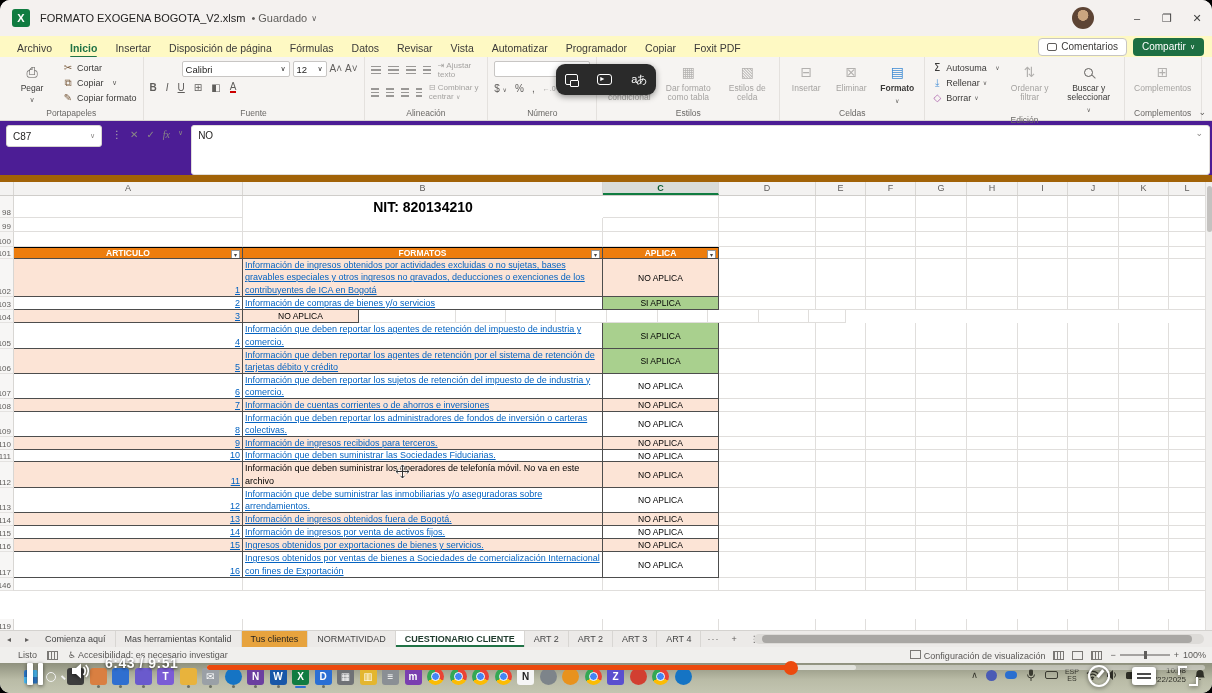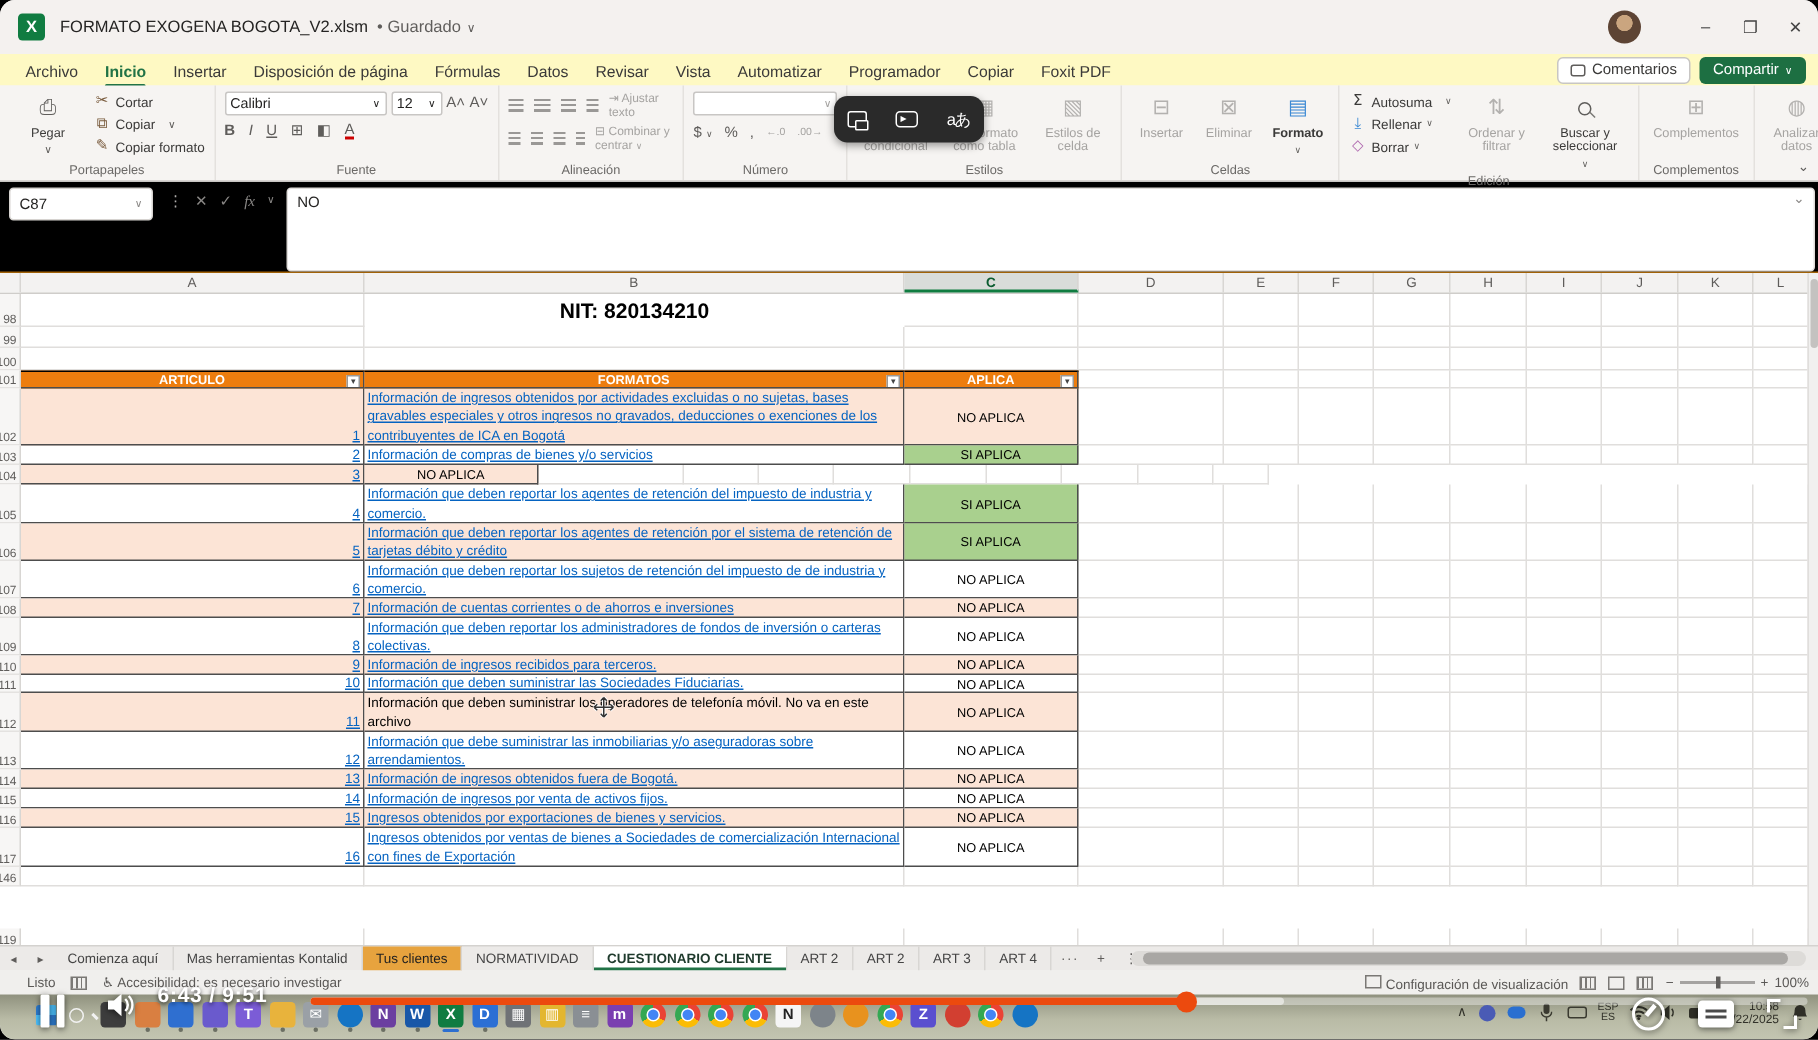--- a/index.html
+++ b/index.html
@@ -53,21 +53,21 @@
   .sbtn .ic { font-size:10px; color:#7a5c3e; width:12px; text-align:center; }
   .combo { border:1px solid #c8c6c4; background:#fff; font-size:9.5px; color:#252423; display:flex; align-items:center; justify-content:space-between; padding:0 3px; height:16px; border-radius:2px; }
   .fontrow { display:flex; gap:3px; }
   .fmtchars { display:flex; gap:6px; align-items:center; height:15px; font-size:10px; color:#5f5d5b; }
   .lines3 { width:13px; height:9px; background:repeating-linear-gradient(#9a9896 0 1.5px, transparent 1.5px 3.5px); }
   .lines3.sm { width:9px; }
   .gray { color:#a5a3a1 !important; }
   .rib-chev { position:absolute; right:6px; bottom:3px; font-size:9px; color:#5f5d5b; }
 
   
-  .fbar { height:61px; background:#000000; display:flex; flex:none; border-bottom:1px solid #a16207; padding-top:4px; }
+  .fbar { height:61px; background:#4c1d95; display:flex; flex:none; border-bottom:7px solid #a16207; padding-top:4px; }
   .namebox { width:96px; height:22px; background:#fff; border:1px solid #d6d3d0; border-radius:3px; margin-left:6px; font-size:10px; color:#252423; display:flex; align-items:center; justify-content:space-between; padding:0 6px; }
   .fx-btns { display:flex; align-items:flex-start; gap:8px; padding:4px 8px 0 10px; color:#8a8886; font-size:10px; }
   .finput { flex:1; background:#fff; border:1px solid #e0ddda; border-radius:3px; margin-right:2px; font-size:10px; color:#252423; padding:4px 6px; position:relative; }
   .finput .fchev { position:absolute; right:6px; top:2px; color:#8a8886; font-size:9px; }
 
   
   .sheet { position:relative; flex:1; background:#fff; overflow:hidden; }
   .colheads { display:flex; height:14px; background:#f3f2f1; border-bottom:1px solid #cfcdca; }
   .corner { width:14px; border-right:1px solid #d8d6d3; background:#f3f2f1; flex:none; }
   .colh { font-size:9px; color:#5f5d5b; text-align:center; border-right:1px solid #d8d6d3; line-height:13px; flex:none; }
@@ -217,21 +217,21 @@
                 <span>Copiar formato</span>
               </div>
         </div>
       </div>
       <div class="rg-label">Portapapeles</div>
     </div>
 
     <div class="rgroup">
       <div class="rg-body" style="flex-direction:column;gap:3px;">
         <div class="fontrow">
-          <div class="combo" style="width:108px;">
+          <div class="combo" style="width:108px;margin-left:32px;">
                 <span>Calibri</span>
                 <span class="uni" style="font-size:7px;">∨</span>
               </div>
           <div class="combo" style="width:34px;">
                 <span>12</span>
                 <span class="uni" style="font-size:7px;">∨</span>
               </div>
           <span class="fmtchars">A˄</span>
           <span class="fmtchars">A˅</span>
         </div>

